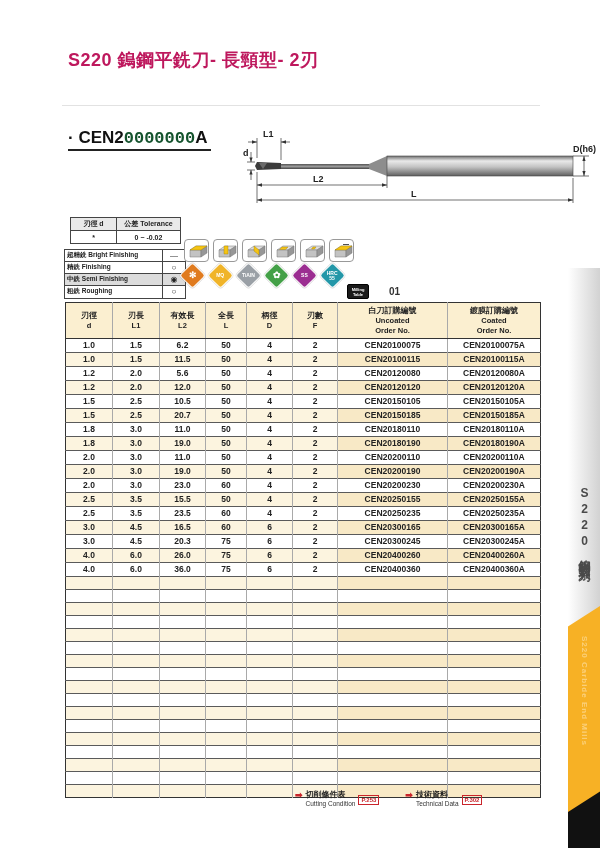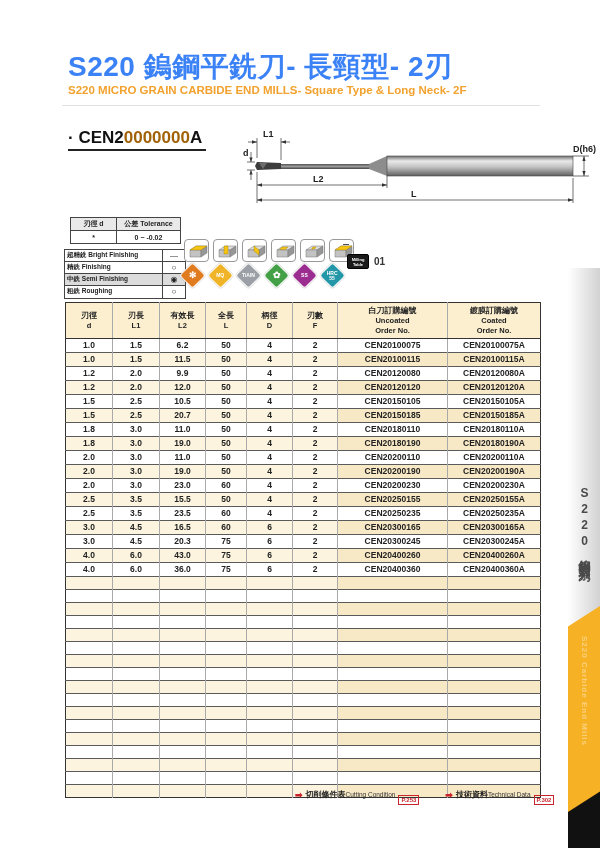--- a/index.html
+++ b/index.html
@@ -1,26 +1,26 @@
 <!DOCTYPE html>
 <html style="--accent: #F2A22E; --sideorange: #F7B125; --red: #C9242B; --cream: #FBEFD0; --rowcream: #FCF4DF; --rowcreamdark: #F8E9C6;"><head>
 <meta charset="utf-8">
 <style>
   html,body{margin:0;padding:0;background:#888;}
   *{box-sizing:border-box;font-family:"Liberation Sans",sans-serif;}
   .page{position:relative;width:600px;height:848px;background:#fff;margin:0 auto;overflow:hidden;}
 
   
-  .title{position:absolute;left:68px;top:48px;font-size:28px;font-weight:bold;color:#3b82f6;letter-spacing:.5px;}
+  .title{position:absolute;left:68px;top:48px;font-size:18px;font-weight:bold;color:#be185d;letter-spacing:.5px;}
   .subtitle{position:absolute;left:68px;top:84px;font-size:11.5px;font-weight:bold;color:var(--accent);}
   .hrule{position:absolute;left:62px;top:105px;width:478px;height:1px;background:#e2e2e2;}
 
   
   .pcode{position:absolute;left:68px;top:128px;font-size:17px;font-weight:bold;color:#111;border-bottom:2px solid #222;padding:0 4px 1px 0;}
-  .pcode .dim{color:#a16207;}
+  .pcode .dim{color:#14532d;font-family:Liberation Mono, monospace;}
 
   
   .diagram{position:absolute;left:243px;top:128px;}
 
   
   .tol{position:absolute;left:70px;top:217px;border-collapse:collapse;font-size:7px;color:#222;}
   .tol td{border:1px solid #444;text-align:center;height:13px;padding:0 2px;font-weight:bold;}
   .tol .hd td{background:#e9e9e9;}
 
   
@@ -35,40 +35,40 @@
   .ops{position:absolute;left:184px;top:239px;display:flex;gap:4px;}
   .op{width:25px;height:23px;border:1px solid #999;border-radius:4px;background:#fff;display:flex;align-items:center;justify-content:center;}
 
   
   .badges{position:absolute;left:183px;top:266px;display:flex;gap:9px;}
   .badge{width:19px;height:19px;transform:rotate(45deg);border-radius:3px;border:1.5px solid #fff;box-shadow:0 0 0 .5px rgba(0,0,0,.15);display:flex;align-items:center;justify-content:center;}
   .badge span{transform:rotate(-45deg);color:#fff;font-weight:bold;font-size:5px;text-align:center;line-height:1;white-space:pre-line;}
   .badge span.glyph{font-size:9px;}
 
   
-  .mtref{position:absolute;left:347px;top:254px;display:flex;align-items:center;gap:5px;}
+  .mtref{position:absolute;left:347px;top:284px;display:flex;align-items:center;gap:20px;}
   .book{width:22px;height:15px;background:#1a1a1a;border-radius:2px;border:1px solid #000;color:#fff;font-size:4px;font-weight:bold;text-align:center;line-height:1.3;padding-top:2px;}
   .mtnum{font-size:10px;font-weight:bold;color:#333;}
 
   
   .main-wrap{position:absolute;left:65px;top:302px;}
   table.main{border-collapse:collapse;table-layout:fixed;width:475px;border:1.5px solid #333;padding-left:31px;}
   table.main th{background:var(--cream);border-left:1px solid #a9a9a9;border-bottom:1.5px solid #333;padding:3px 0;vertical-align:middle;}
   table.main th:first-child,table.main td:first-child{border-left:none;}
   table.main th .zh{display:block;font-size:8px;font-weight:bold;color:#222;line-height:1.3;}
   table.main th .en{display:block;font-size:7.5px;font-weight:bold;color:#222;line-height:1.25;}
   table.main td{height:13px;border-left:1px solid #a9a9a9;border-top:1px solid #5a5a5a;text-align:center;font-size:8.5px;font-weight:bold;color:#222;padding:0;line-height:13px;}
   table.main tr.alt td{background:var(--rowcream);}
   table.main tr.alt td.ord{background:var(--rowcreamdark);}
 
   
   .flinks{position:absolute;left:295px;top:791px;display:flex;gap:26px;}
   .flink{display:flex;align-items:flex-start;gap:3px;cursor:pointer;}
   .flink .arrow{color:var(--red);font-size:9px;line-height:9px;font-weight:bold;}
-  .flink .txt{display:flex;flex-direction:row;}
+  .flink .txt{display:flex;flex-direction:column;}
   .flink .zh{font-size:8px;font-weight:bold;color:#222;line-height:1.1;}
   .flink .en{font-size:6.5px;color:#333;line-height:1.2;}
   .flink .pref{border:1px solid var(--red);color:var(--red);font-size:6px;font-weight:bold;padding:1px 2px;margin-top:4px;line-height:1;}
 
   
   .side-gray{position:absolute;left:568px;top:268px;width:32px;height:544px;background:linear-gradient(to right,#ffffff,#d2d2d2);}
   .v-zh{position:absolute;left:50%;top:218px;transform:translateX(-50%);writing-mode:vertical-rl;text-orientation:upright;font-size:12px;color:#4a4a4a;letter-spacing:2px;font-weight:bold;}
   .side-black{position:absolute;left:568px;top:786px;width:32px;height:62px;background:#111;}
   .side-orange{position:absolute;left:568px;top:606px;width:32px;height:206px;background:var(--sideorange);clip-path:polygon(0 10%,100% 0,100% 90%,0 100%);}
   .v-en{position:absolute;left:50%;top:30px;transform:translateX(-50%);writing-mode:vertical-rl;font-size:8px;font-weight:bold;color:#fbd07a;letter-spacing:1px;white-space:nowrap;}
@@ -76,21 +76,20 @@
 
   
   .dimtxt{font-size:9px;fill:#222;font-weight:bold;}
 </style>
 </head>
 <body>
 
 <div class="page">
 
   <div class="title">S220 鎢鋼平銑刀- 長頸型- 2刃</div>
-  <div class="subtitle">S220 MICRO GRAIN CARBIDE END MILLS- Square Type &amp; Long Neck- 2F</div>
   <div class="hrule"></div>
 
   <div class="pcode">
     <span>· CEN2</span><span class="dim">0000000</span><span>A</span>
   </div>
 
   <svg class="diagram" width="357" height="84" viewBox="0 0 357 84">
     <defs>
       <linearGradient id="shank" x1="0" y1="0" x2="0" y2="1">
         <stop offset="0" stop-color="#6f6f6f"></stop>
@@ -339,21 +338,21 @@
             <td>11.5</td>
             <td>50</td>
             <td>4</td>
             <td>2</td>
             <td class="ord">CEN20100115</td>
             <td class="ord">CEN20100115A</td>
           </tr>
           <tr>
             <td>1.2</td>
             <td>2.0</td>
-            <td>9.9</td>
+            <td>5.6</td>
             <td>50</td>
             <td>4</td>
             <td>2</td>
             <td class="ord">CEN20120080</td>
             <td class="ord">CEN20120080A</td>
           </tr>
           <tr class="alt">
             <td>1.2</td>
             <td>2.0</td>
             <td>12.0</td>
@@ -469,21 +468,21 @@
             <td>20.3</td>
             <td>75</td>
             <td>6</td>
             <td>2</td>
             <td class="ord">CEN20300245</td>
             <td class="ord">CEN20300245A</td>
           </tr>
           <tr class="alt">
             <td>4.0</td>
             <td>6.0</td>
-            <td>43.0</td>
+            <td>26.0</td>
             <td>75</td>
             <td>6</td>
             <td>2</td>
             <td class="ord">CEN20400260</td>
             <td class="ord">CEN20400260A</td>
           </tr>
           <tr>
             <td>4.0</td>
             <td>6.0</td>
             <td>36.0</td>

